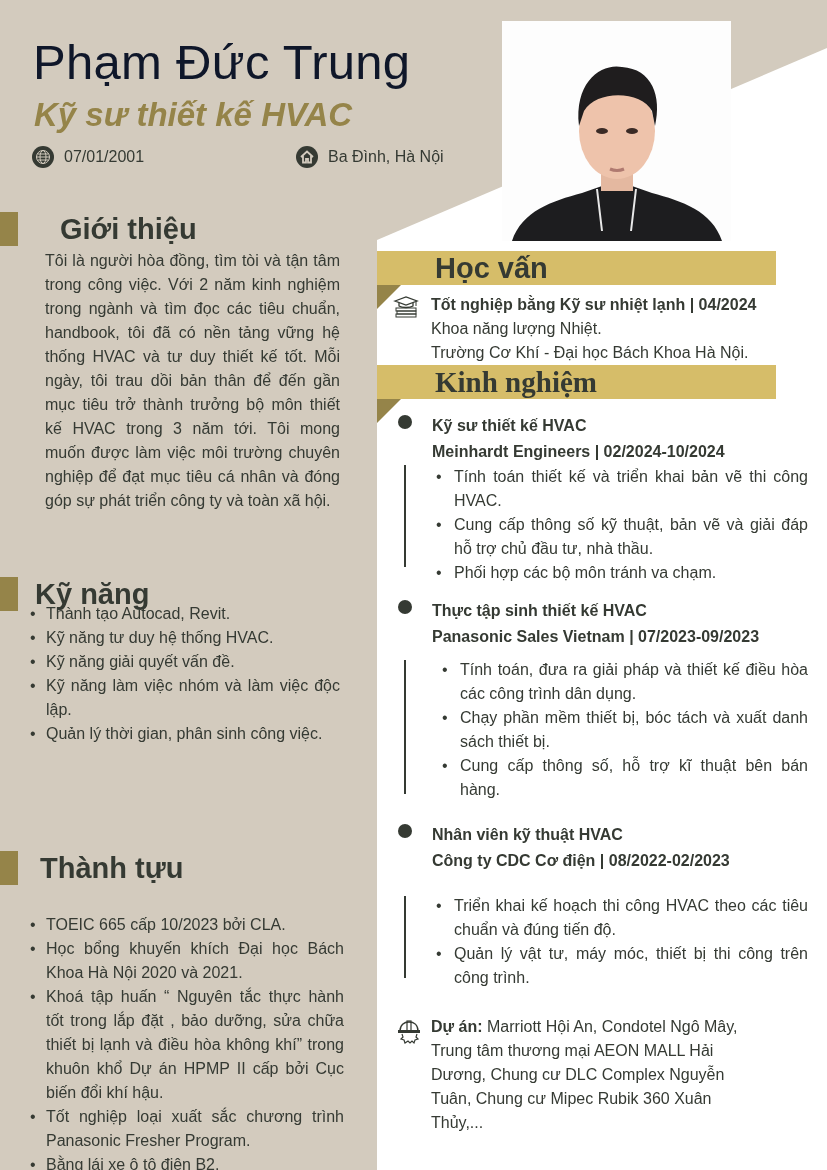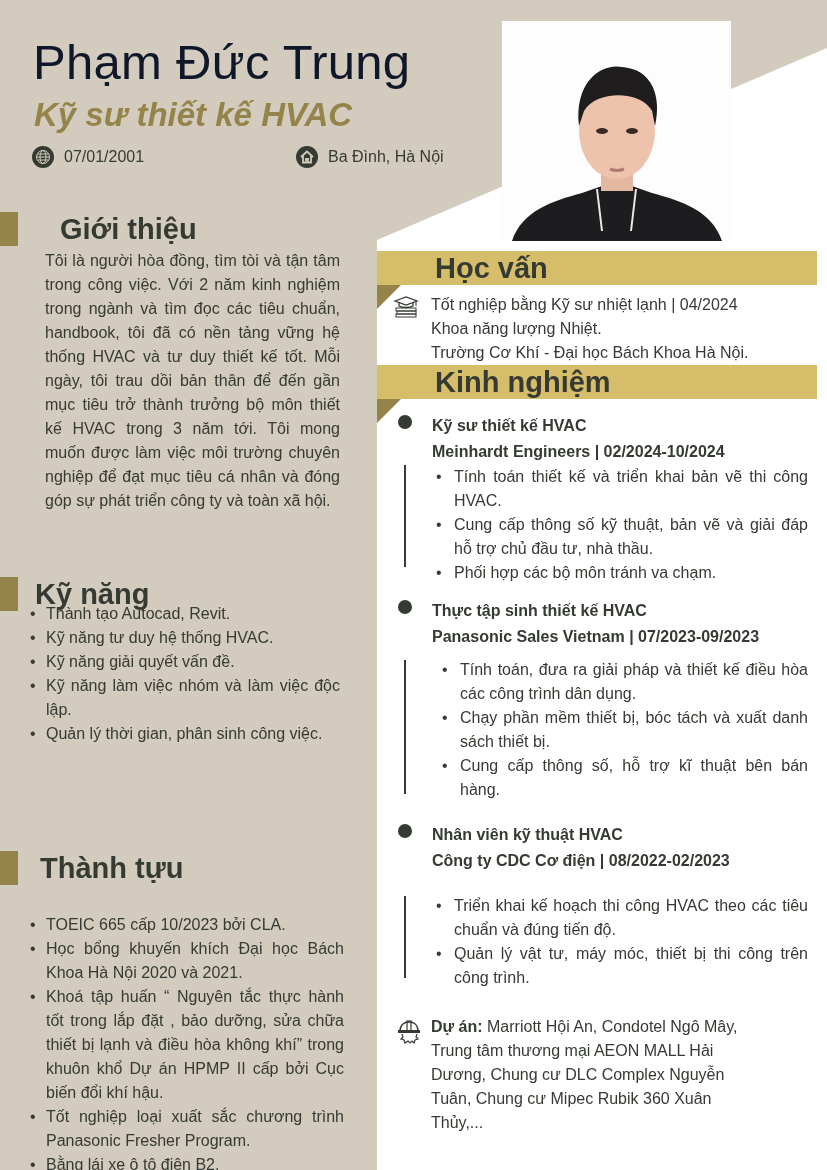--- a/index.html
+++ b/index.html
@@ -43,28 +43,28 @@
 
     .para {
       position: absolute; left: 45px; top: 249px; width: 295px;
       font-size: 16px; line-height: 24px; text-align: justify; color: #353a33;
     }
     ul.lst { position: absolute; list-style: none; font-size: 16px; line-height: 24px; color: #353a33; text-align: justify; margin-top: 20px; }
     ul.lst li { position: relative; padding-left: 18px; }
     ul.lst li::before { content: "•"; position: absolute; left: 2px; top: 0; }
 
     .right-head {
-      position: absolute; left: 377px; width: 440px; height: 34px;
+      position: absolute; left: 377px; width: 399px; height: 34px;
       background: #d6bd69; display: flex; align-items: center;
     }
     .right-head .t { margin-left: 58px; font-size: 29px; font-weight: bold; color: #353a33; }
     .fold { position: absolute; left: 377px; width: 0; height: 0; border-top: 24px solid #958449; border-right: 24px solid transparent; }
 
     .edu { position: absolute; left: 392px; top: 293px; width: 420px; font-size: 16px; line-height: 24px; color: #353a33; }
-    .edu .ttl { font-weight: normal; padding-left: 39px; }
+    .edu .ttl { font-weight: bold; padding-left: 39px; }
     .edu .ln { padding-left: 39px; }
     .edu .ic { position: absolute; left: 0; top: 2px; }
 
     .job { position: absolute; left: 398px; width: 410px; color: #353a33; }
     .job .dot { position: absolute; left: 0; top: 2px; width: 14px; height: 14px; border-radius: 50%; background: #353a33; }
     .job .h { padding-left: 34px; font-size: 16px; font-weight: bold; line-height: 26px; }
     .job .vline { position: absolute; left: 6px; width: 1.5px; background: #353a33; }
     .job ul { list-style: none; font-size: 16px; line-height: 24px; text-align: justify; }
     .job ul li { position: relative; padding-left: 22px; }
     .job ul li::before { content: "•"; position: absolute; left: 4px; }
@@ -159,21 +159,21 @@
         <rect x="4" y="13" width="20" height="3" fill="none" stroke="#353a33"></rect>
         <rect x="5" y="16" width="19" height="3" fill="none" stroke="#353a33"></rect>
         <rect x="4" y="19" width="20" height="3" fill="none" stroke="#353a33"></rect>
       </svg>
   </span>
   <div class="ttl">Tốt nghiệp bằng Kỹ sư nhiệt lạnh | 04/2024</div>
   <div class="ln">Khoa năng lượng Nhiệt.</div>
   <div class="ln">Trường Cơ Khí - Đại học Bách Khoa Hà Nội.</div>
 </div>
 
-<div class="right-head" style="top:365px;">
+<div class="right-head" style="top:365px;font-family:Liberation Serif, serif;">
   <span class="t">Kinh nghiệm</span>
 </div>
 <div class="fold" style="top:399px;"></div>
 
 <div class="job" style="top:413px;">
   <span class="dot"></span>
   <div class="h">Kỹ sư thiết kế HVAC</div>
   <div class="h">Meinhardt Engineers | 02/2024-10/2024</div>
   <span class="vline" style="top:52px; height:102px;"></span>
   <ul style="padding-left:34px; padding-top:0;">

